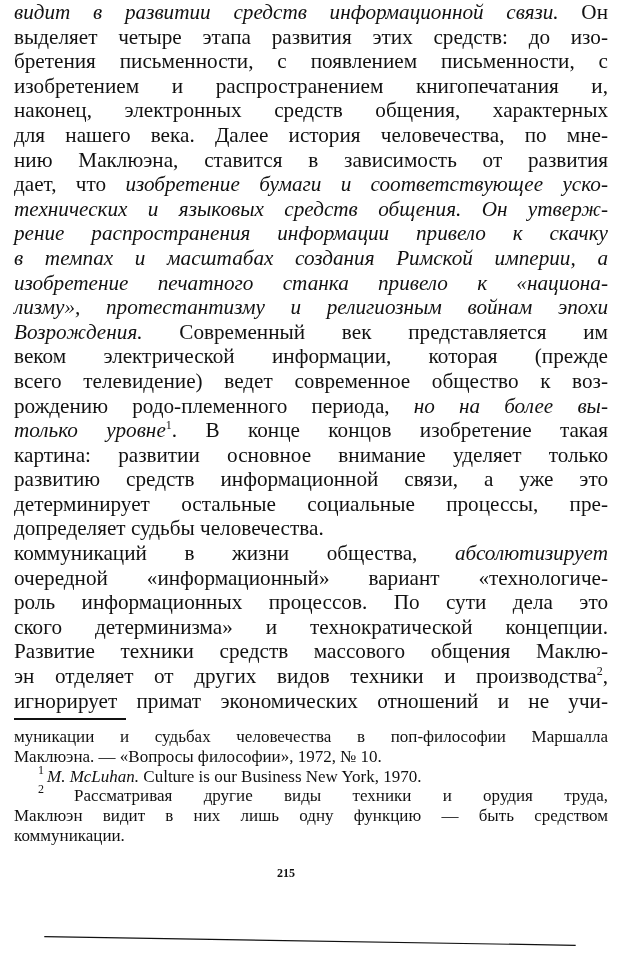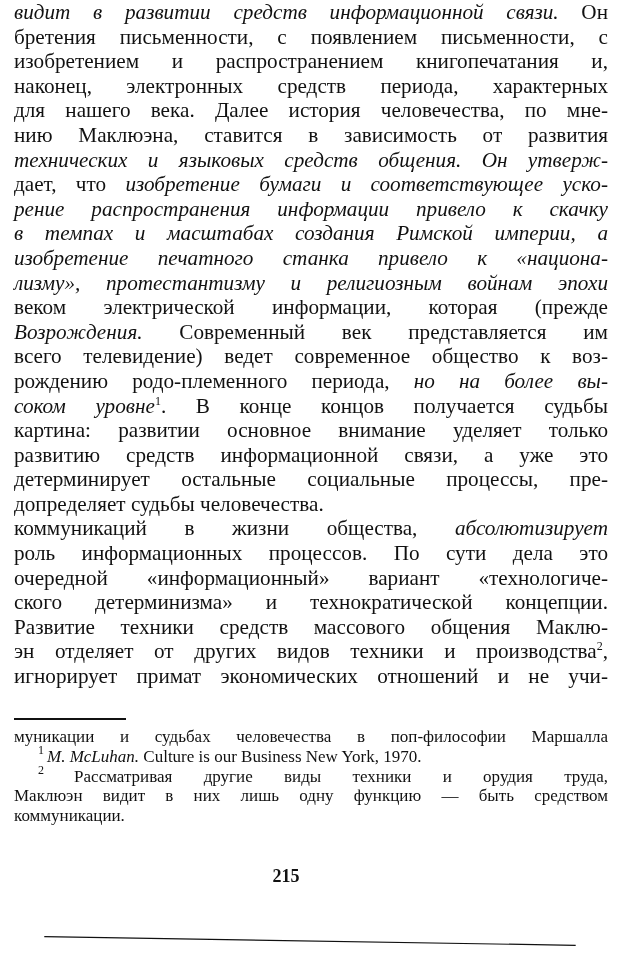--- a/index.html
+++ b/index.html
@@ -28,63 +28,65 @@
   }
   .footnotes {
     position: absolute; left: 14px; top: 727px; width: 594px;
     font-size: 17px; line-height: 19.8px;
   }
   .fline { display: block; white-space: nowrap; text-align: justify; text-align-last: justify; height: 19.8px; }
   .fline.last { text-align-last: left; }
   .fline.indent { padding-left: 24px; }
   .page-number {
     position: absolute; left: 0; top: 866px; width: 572px; text-align: center;
-    font-size: 18px; font-weight: bold; font-family: "Liberation Serif", serif;
+    font-size: 12px; font-weight: bold; font-family: "Liberation Serif", serif;
   }
   .scan-edge {
     position: absolute; left: 0; top: 935px; width: 620px; height: 12px;
   }
 </style>
 </head>
 <body>
 
 <div class="page">
   <div class="body-text" id="body">
       <span class="line"><span class="it">видит в развитии средств информационной связи.</span><span> Он</span></span>
+      <span class="line"><span>выделяет четыре этапа развития этих средств: до изо-</span></span>
       <span class="line"><span>бретения письменности, с появлением письменности, с</span></span>
       <span class="line"><span>изобретением и распространением книгопечатания и,</span></span>
-      <span class="line"><span>наконец, электронных средств периода, характерных</span></span>
+      <span class="line"><span>наконец, электронных средств общения, характерных</span></span>
       <span class="line"><span>для нашего века. Далее история человечества, по мне-</span></span>
       <span class="line"><span>нию Маклюэна, ставится в зависимость от развития</span></span>
+      <span class="line"><span>дает, что </span><span class="it">изобретение бумаги и соответствующее уско-</span></span>
       <span class="line"><span class="it">технических и языковых средств общения. Он утверж-</span></span>
-      <span class="line"><span>дает, что </span><span class="it">изобретение бумаги и соответствующее уско-</span></span>
       <span class="line"><span class="it">рение распространения информации привело к скачку</span></span>
       <span class="line"><span class="it">в темпах и масштабах создания Римской империи, а</span></span>
       <span class="line"><span class="it">изобретение печатного станка привело к «национа-</span></span>
       <span class="line"><span class="it">лизму», протестантизму и религиозным войнам эпохи</span></span>
+      <span class="line"><span class="it">Возрождения.</span><span> Современный век представляется им</span></span>
       <span class="line"><span>веком электрической информации, которая (прежде</span></span>
-      <span class="line"><span class="it">Возрождения.</span><span> Современный век представляется им</span></span>
       <span class="line"><span>всего телевидение) ведет современное общество к воз-</span></span>
       <span class="line"><span>рождению родо-племенного периода, </span><span class="it">но на более вы-</span></span>
-      <span class="line"><span class="it">соком уровне</span><sup>1</sup><span>. В конце концов получается судьбы</span></span>
+      <span class="line"><span class="it">только уровне</span><sup>1</sup><span>. В конце концов изобретение такая</span></span>
       <span class="line"><span>картина: развитии основное внимание уделяет только</span></span>
       <span class="line"><span>развитию средств информационной связи, а уже это</span></span>
       <span class="line"><span>детерминирует остальные социальные процессы, пре-</span></span>
       <span class="line last"><span>допределяет судьбы человечества.</span></span>
       <span class="line"><span>коммуникаций в жизни общества, </span><span class="it">абсолютизирует</span></span>
+      <span class="line"><span>очередной «информационный» вариант «технологиче-</span></span>
       <span class="line"><span>роль информационных процессов. По сути дела это</span></span>
-      <span class="line"><span>очередной «информационный» вариант «технологиче-</span></span>
       <span class="line"><span>ского детерминизма» и технократической концепции.</span></span>
       <span class="line"><span>Развитие техники средств массового общения Маклю-</span></span>
       <span class="line"><span>эн отделяет от других видов техники и производства</span><sup>2</sup><span>,</span></span>
       <span class="line"><span>игнорирует примат экономических отношений и не учи-</span></span>
     </div>
   <div class="fn-rule"></div>
   <div class="footnotes" id="fns">
       <span class="fline"><span>муникации и судьбах человечества в поп-философии Маршалла</span></span>
+      <span class="fline last"><span>Маклюэна. — «Вопросы философии», 1972, № 10.</span></span>
       <span class="fline last indent"><sup>1 </sup><span class="it">M. McLuhan.</span><span> Culture is our Business New York, 1970.</span></span>
       <span class="fline indent"><sup>2 </sup><span>Рассматривая другие виды техники и орудия труда,</span></span>
       <span class="fline"><span>Маклюэн видит в них лишь одну функцию — быть средством</span></span>
       <span class="fline last"><span>коммуникации.</span></span>
     </div>
   <div class="page-number">215</div>
   <svg class="scan-edge" width="620" height="14" viewBox="0 0 620 14">
     <line x1="0" y1="2" x2="620" y2="12" stroke="#111" stroke-width="1.4"></line>
   </svg>
 </div>

